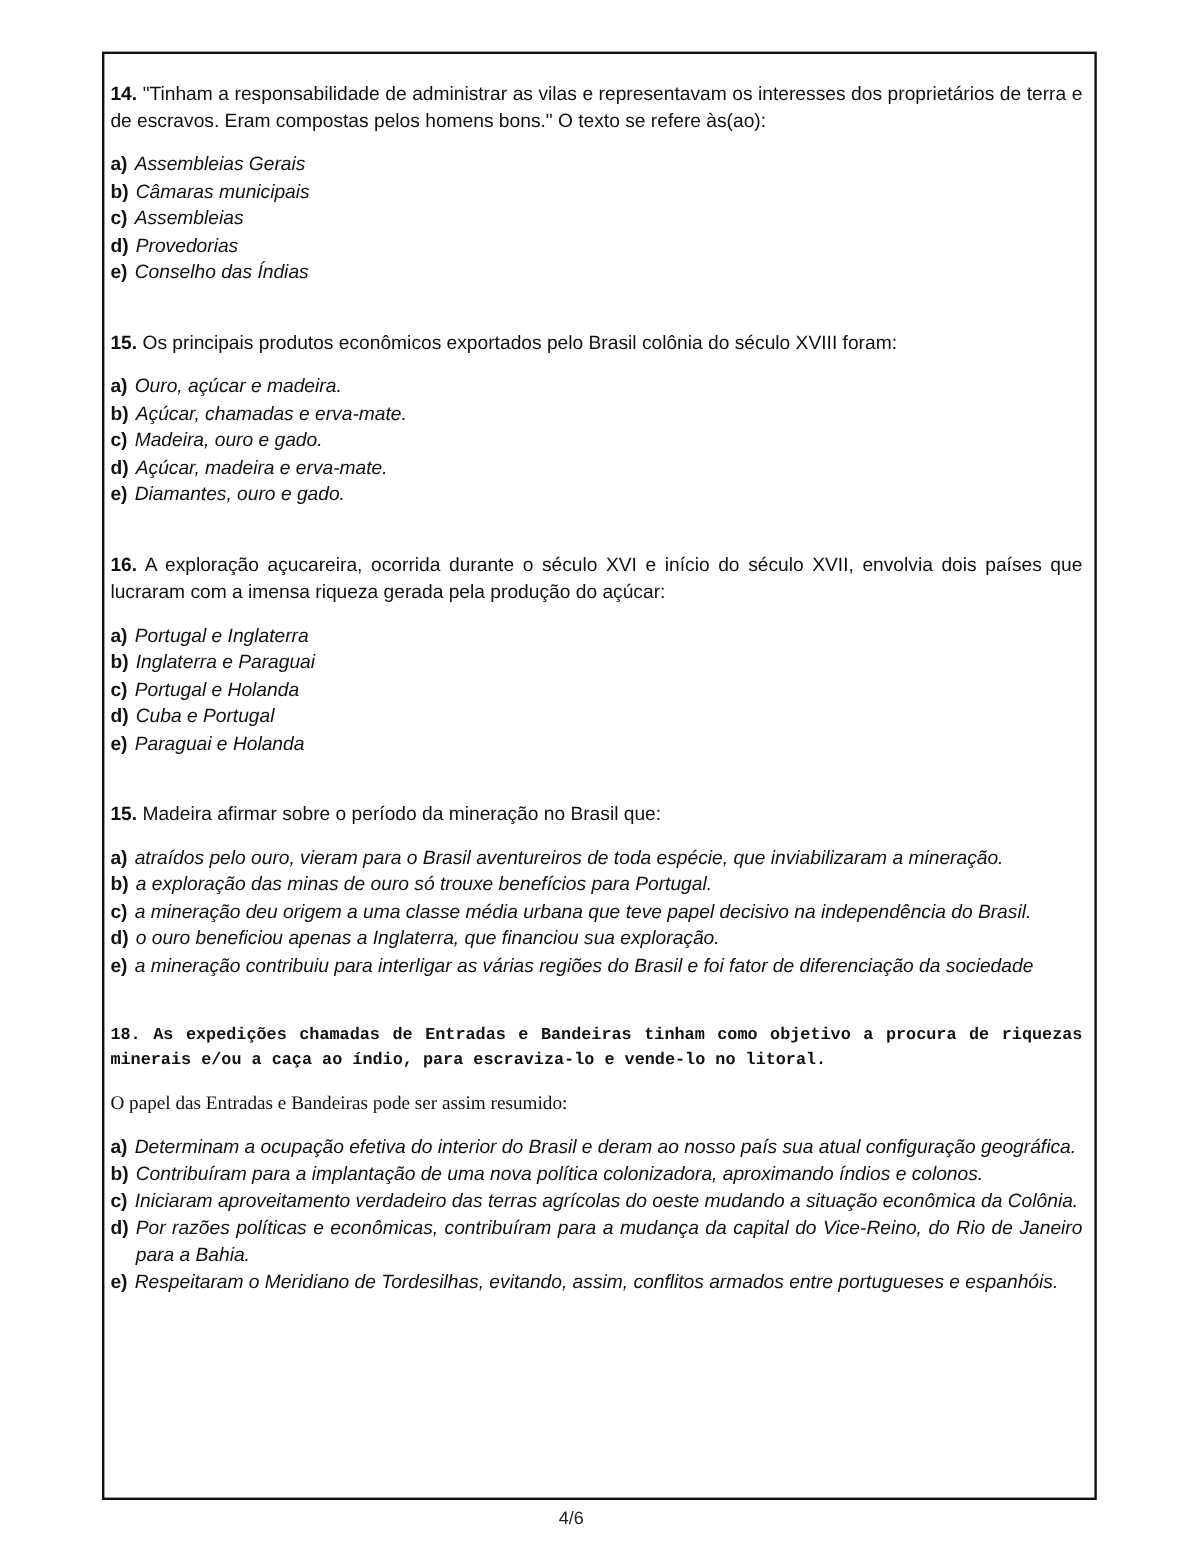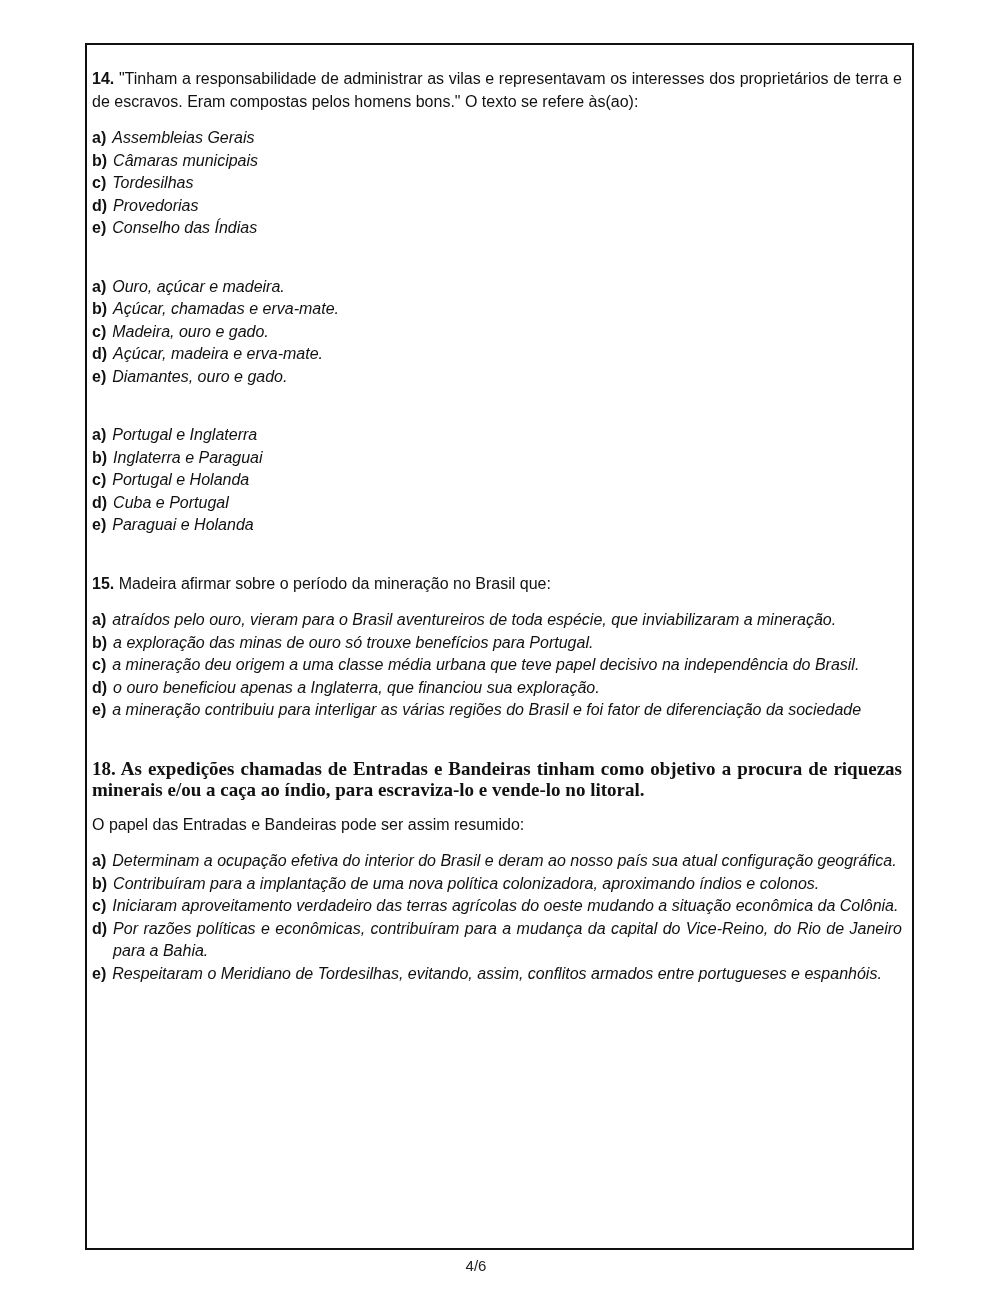--- a/index.html
+++ b/index.html
@@ -3,27 +3,27 @@
 <meta charset="utf-8">
 <style>
   html, body { margin: 0; padding: 0; background: #ffffff; }
   body { width: 1000px; height: 1294px; position: relative; overflow: hidden;
          font-family: "Liberation Sans", sans-serif; color: #111; }
   .frame { position: absolute; left: 85px; top: 43px; width: 825px; height: 1203px;
            border: 2px solid #111; box-sizing: content-box; }
   .content { position: absolute; left: 5px; top: 23px; width: 810px; font-size: 16px; line-height: 22.5px; }
   .q { margin: 0; text-align: justify; }
   .q .num { font-weight: bold; }
-  .q.serif { font-family: Liberation Serif, serif; font-weight: bold; font-size: 19px; line-height: 21px; }
+  .q.serif { font-family: Liberation Mono, monospace; font-weight: bold; font-size: 14px; line-height: 21px; }
   .opts { margin: 14px 0 0 0; padding: 0; list-style: none; }
   .opt { display: flex; text-align: justify; }
   .opt .letter { font-weight: bold; flex: 0 0 auto; margin-right: 6px; }
   .opt .text { flex: 1 1 auto; font-style: italic; }
   .block { margin-bottom: 36px; }
-  .sub { margin: 14px 0 0 0; }
+  .sub { margin: 14px 0 0 0; font-family: Liberation Serif, serif; }
   .pagenum { position: absolute; top: 1257px; left: 0; width: 1000px; text-align: center;
              font-size: 15px; font-family: "Liberation Sans", sans-serif; color: #222; margin-left: -24px; }
 </style>
 </head>
 <body>
 
 <div class="frame">
   <div class="content">
 
     <div class="block">
@@ -32,34 +32,35 @@
         <li class="opt">
             <span class="letter">a)</span>
             <span class="text">Assembleias Gerais</span>
           </li>
         <li class="opt">
             <span class="letter">b)</span>
             <span class="text">Câmaras municipais</span>
           </li>
         <li class="opt">
             <span class="letter">c)</span>
-            <span class="text">Tordesilhas</span>
+            <span class="text">Assembleias</span>
           </li>
         <li class="opt">
             <span class="letter">d)</span>
             <span class="text">Provedorias</span>
           </li>
         <li class="opt">
             <span class="letter">e)</span>
             <span class="text">Conselho das Índias</span>
           </li>
       </ul>
     </div>
 
     <div class="block">
+      <p class="q"><span class="num">15.</span> <span>Os principais produtos econômicos exportados pelo Brasil colônia do século XVIII foram:</span></p>
       <ul class="opts">
         <li class="opt">
             <span class="letter">a)</span>
             <span class="text">Ouro, açúcar e madeira.</span>
           </li>
         <li class="opt">
             <span class="letter">b)</span>
             <span class="text">Açúcar, chamadas e erva-mate.</span>
           </li>
         <li class="opt">
@@ -71,20 +72,21 @@
             <span class="text">Açúcar, madeira e erva-mate.</span>
           </li>
         <li class="opt">
             <span class="letter">e)</span>
             <span class="text">Diamantes, ouro e gado.</span>
           </li>
       </ul>
     </div>
 
     <div class="block">
+      <p class="q"><span class="num">16.</span> <span>A exploração açucareira, ocorrida durante o século XVI e início do século XVII, envolvia dois países que lucraram com a imensa riqueza gerada pela produção do açúcar:</span></p>
       <ul class="opts">
         <li class="opt">
             <span class="letter">a)</span>
             <span class="text">Portugal e Inglaterra</span>
           </li>
         <li class="opt">
             <span class="letter">b)</span>
             <span class="text">Inglaterra e Paraguai</span>
           </li>
         <li class="opt">

